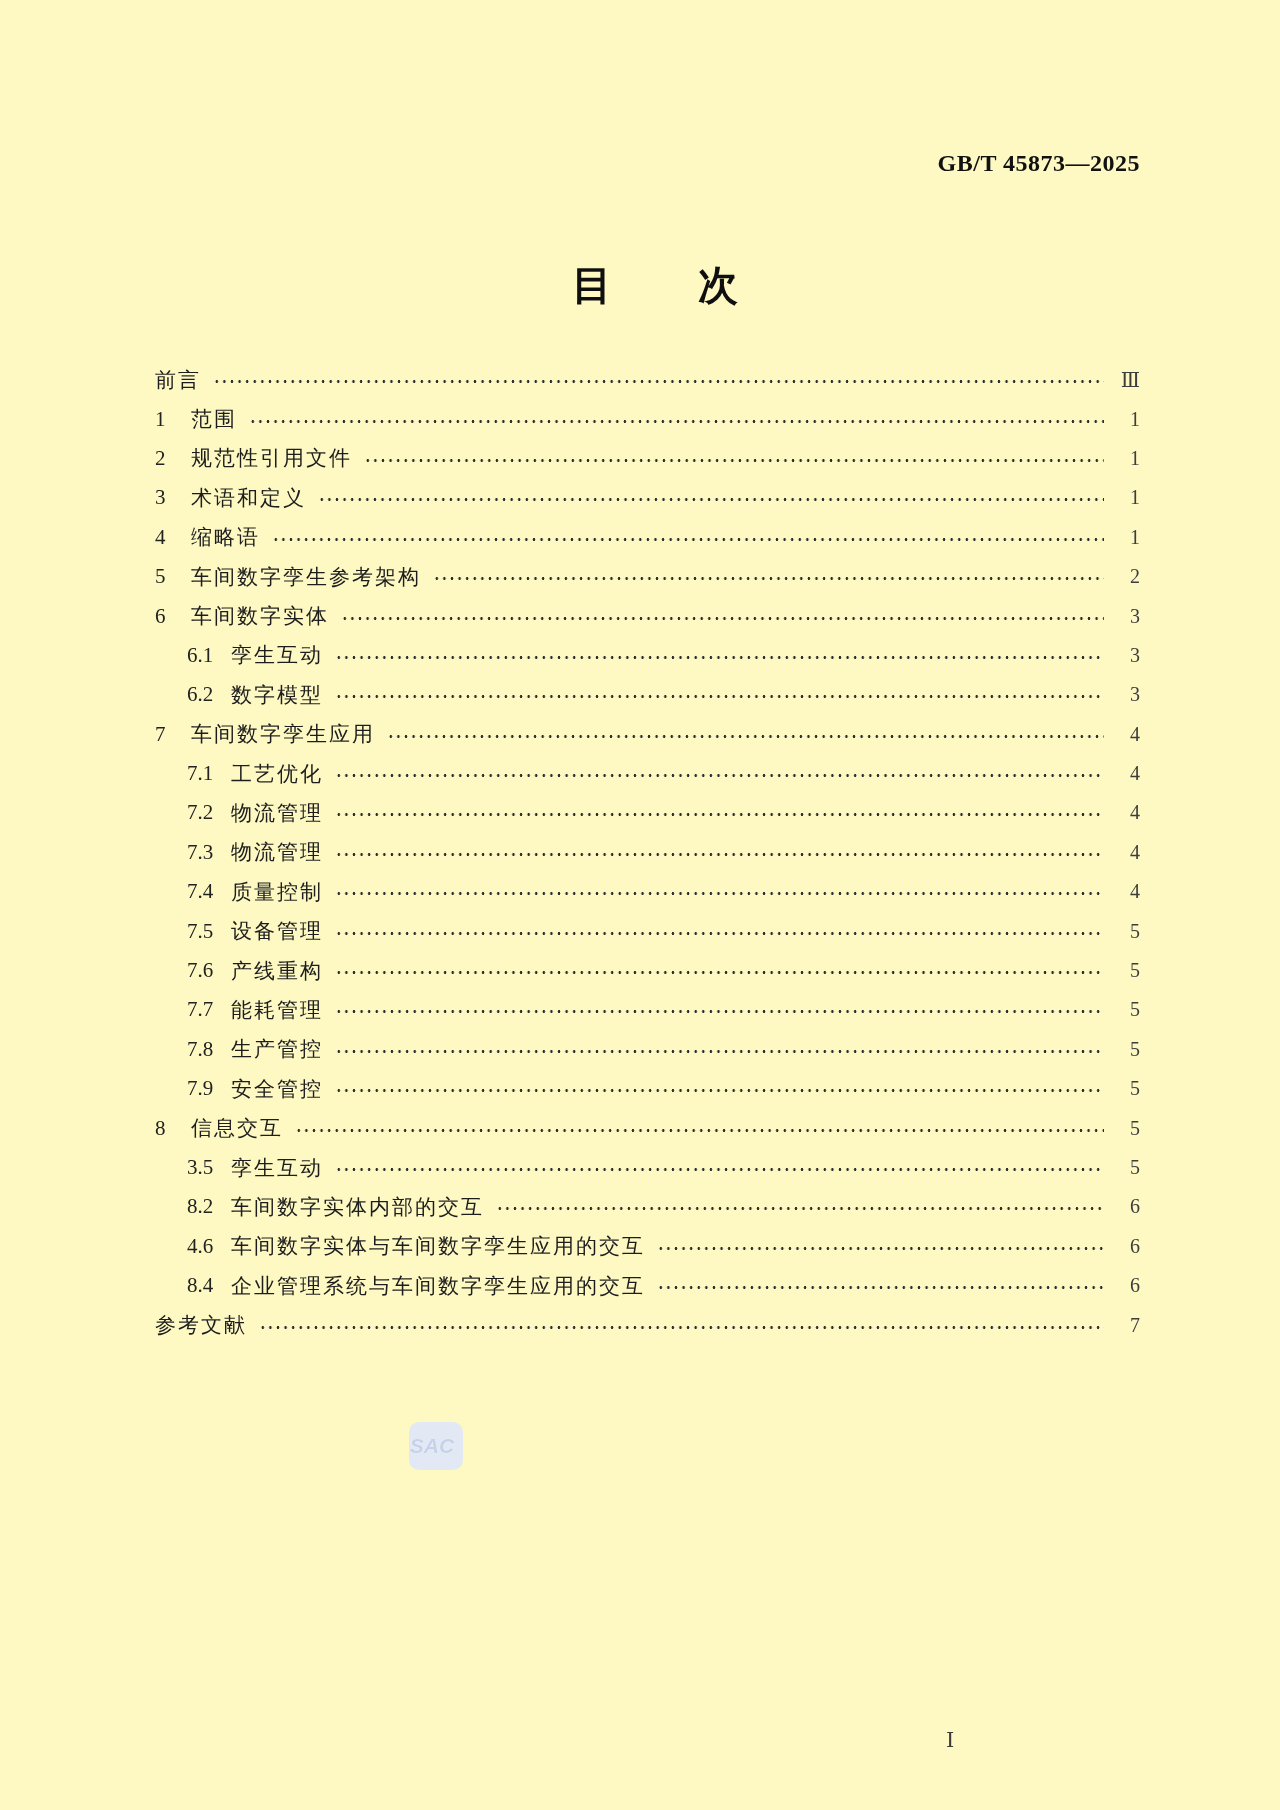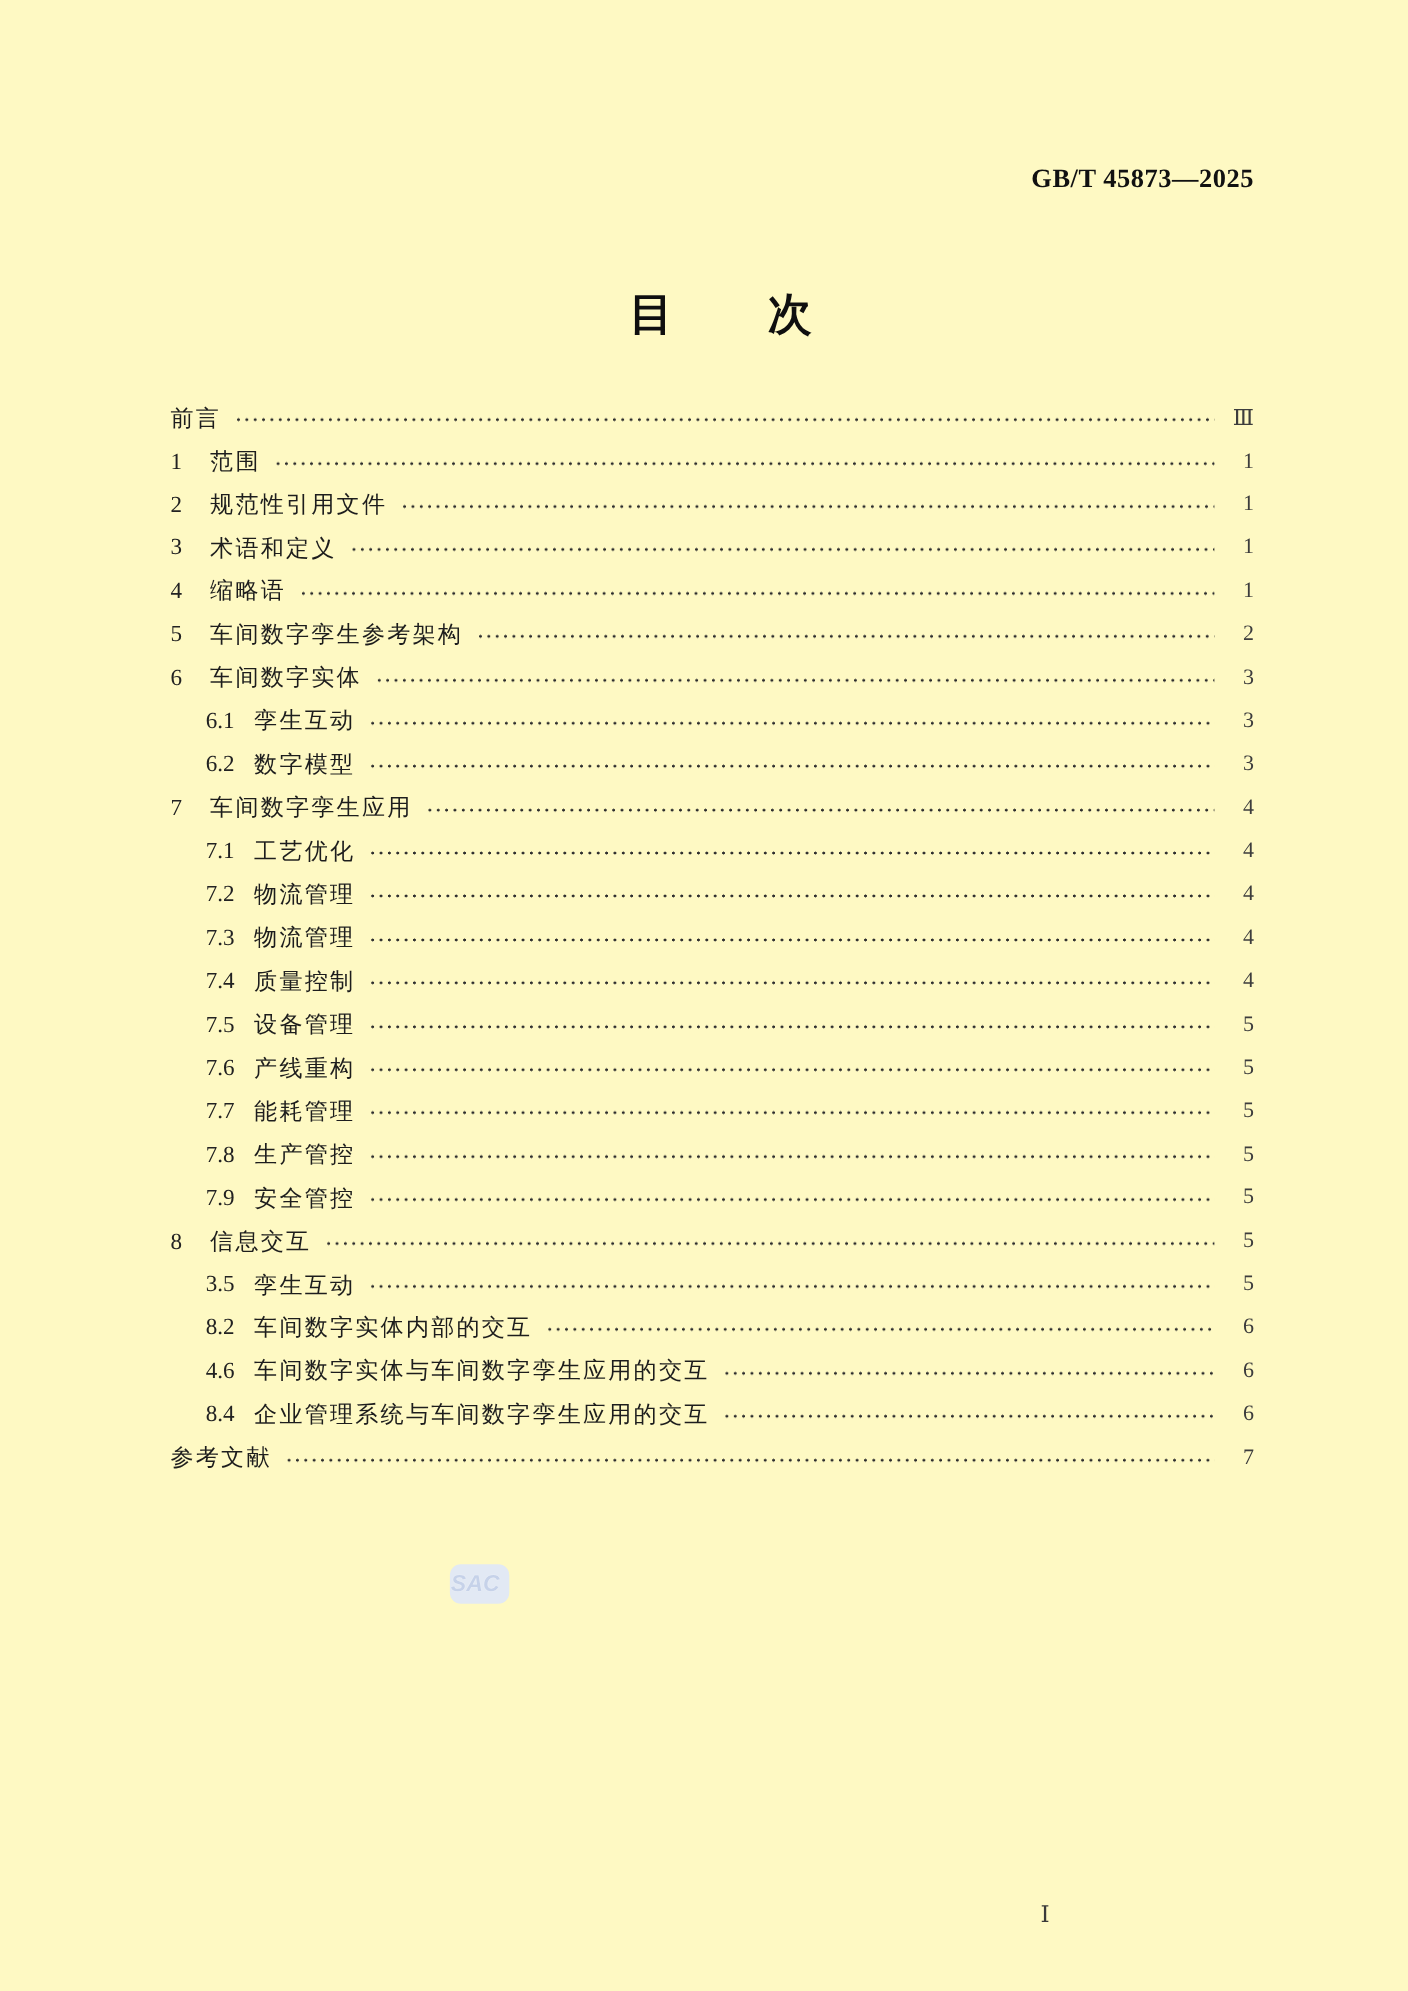--- a/index.html
+++ b/index.html
@@ -83,21 +83,21 @@
     text-align: right;
     font-size: 20px;
     color: #3d3d3d;
     font-family: "Liberation Serif", "DejaVu Serif", "DejaVu Sans", serif;
   }
   .watermark {
     position: absolute;
     left: 409px;
     top: 1422px;
     width: 54px;
-    height: 36px;
+    height: 48px;
     border-radius: 10px;
     background: #e2e9f4;
     display: flex;
     align-items: center;
     justify-content: center;
     overflow: visible;
     text-align: center;
   }
   .watermark span {
     font-family: "Liberation Sans", "DejaVu Sans", sans-serif;

